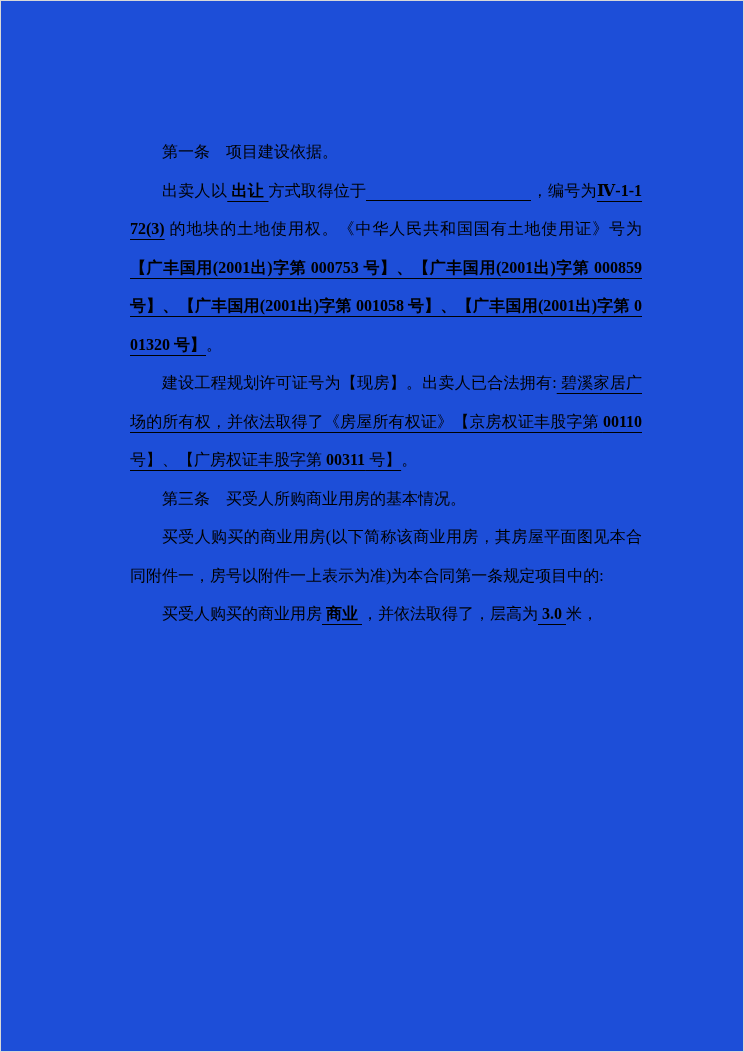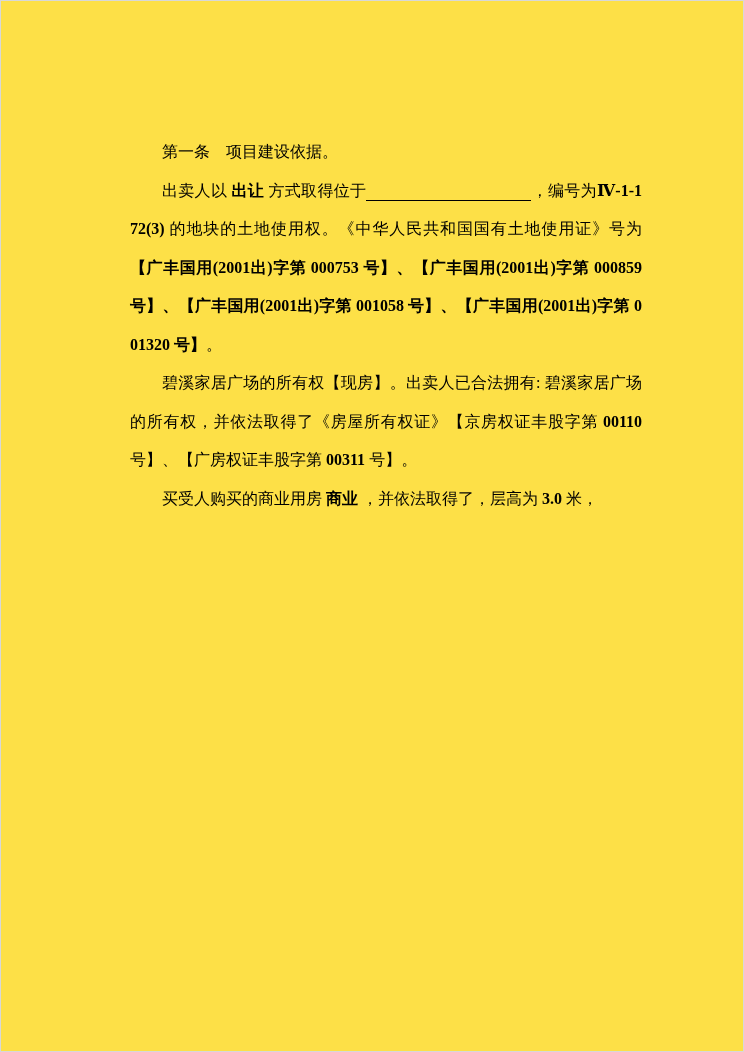--- a/index.html
+++ b/index.html
@@ -1,21 +1,21 @@
 <!DOCTYPE html>
 <html><head>
 <meta charset="utf-8">
 <style>
   * { margin: 0; padding: 0; box-sizing: border-box; }
   html, body { background: #ffffff; }
   .page {
     position: relative;
     width: 744px;
     height: 1052px;
-    background: #fde047;
+    background: #1d4ed8;
     overflow: hidden;
     font-family: "Liberation Serif", "DejaVu Serif", serif;
     color: #000000;
     box-shadow: inset 0 0 0 1px #d8d8d8;
   }
   .content {
     position: absolute;
     left: 130px;
     top: 133px;
     width: 512px;
@@ -23,33 +23,36 @@
     line-height: 38.5px;
     text-align: justify;
     word-break: break-all;
   }
   .para {
     text-indent: 32px;
     margin: 0;
   }
   .seg-b { font-weight: bold; }
   .seg-u {
+    text-decoration: underline;
     text-underline-offset: 5px;
     text-decoration-thickness: 1px;
   }
   .blank {
     display: inline-block;
     border-bottom: 1px solid #000;
     height: 20px;
     vertical-align: -5px;
   }
 </style>
 </head>
 <body>
 
 <div class="page">
   <div class="content">
       <p class="para"><span class="">第一条　项目建设依据。</span></p>
       <p class="para"><span class="">出卖人以</span><span class="seg-b seg-u"> 出让 </span><span class="">方式取得位于</span><span class="blank" style="width: 165px;"></span><span class="">，编号为</span><span class="seg-b seg-u">Ⅳ-1-172(3)</span><span class=""> 的地块的土地使用权。《中华人民共和国国有土地使用证》号为</span><span class="seg-b seg-u">【广丰国用(2001出)字第 000753 号】、【广丰国用(2001出)字第 000859 号】、【广丰国用(2001出)字第 001058 号】、【广丰国用(2001出)字第 001320 号】</span><span class="">。</span></p>
-      <p class="para"><span class="">碧溪家居广场的所有权【现房】。出卖人已合法拥有:</span><span class="seg-u"> 碧溪家居广场的所有权，并依法取得了《房屋所有权证》【京房权证丰股字第 </span><span class="seg-b seg-u">00110</span><span class="seg-u"> 号】、【广房权证丰股字第 </span><span class="seg-b seg-u">00311</span><span class="seg-u"> 号】</span><span class="">。</span></p>
+      <p class="para"><span class="">建设工程规划许可证号为【现房】。出卖人已合法拥有:</span><span class="seg-u"> 碧溪家居广场的所有权，并依法取得了《房屋所有权证》【京房权证丰股字第 </span><span class="seg-b seg-u">00110</span><span class="seg-u"> 号】、【广房权证丰股字第 </span><span class="seg-b seg-u">00311</span><span class="seg-u"> 号】</span><span class="">。</span></p>
+      <p class="para"><span class="">第三条　买受人所购商业用房的基本情况。</span></p>
+      <p class="para"><span class="">买受人购买的商业用房(以下简称该商业用房，其房屋平面图见本合同附件一，房号以附件一上表示为准)为本合同第一条规定项目中的:</span></p>
       <p class="para"><span class="">买受人购买的商业用房</span><span class="seg-b seg-u"> 商业 </span><span class="">，并依法取得了，层高为</span><span class="seg-b seg-u"> 3.0 </span><span class="">米，</span></p>
     </div>
 </div>
 
 </body></html>

